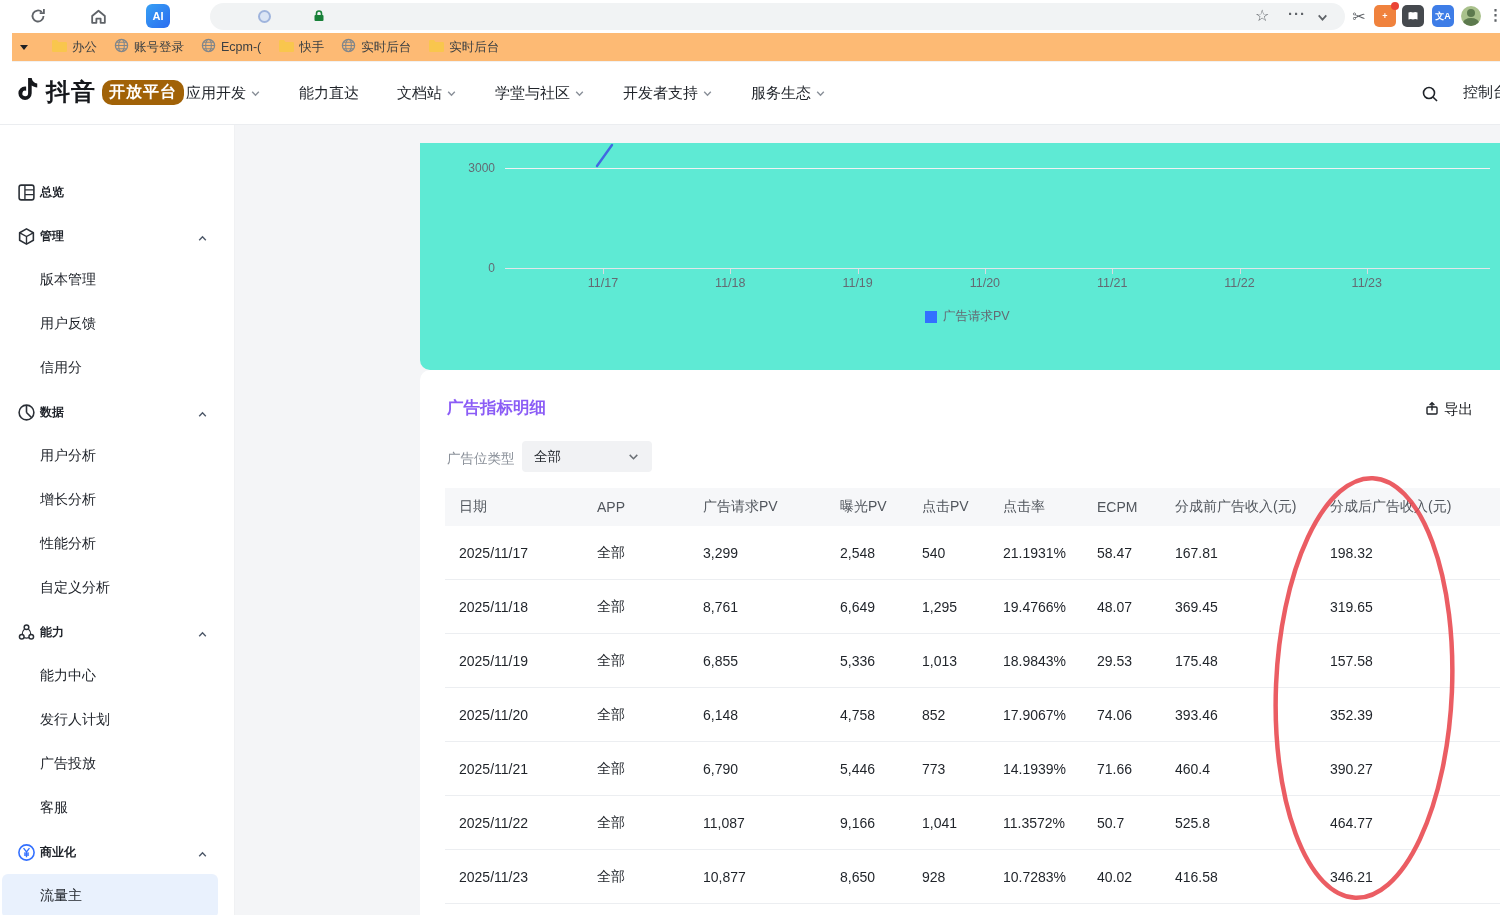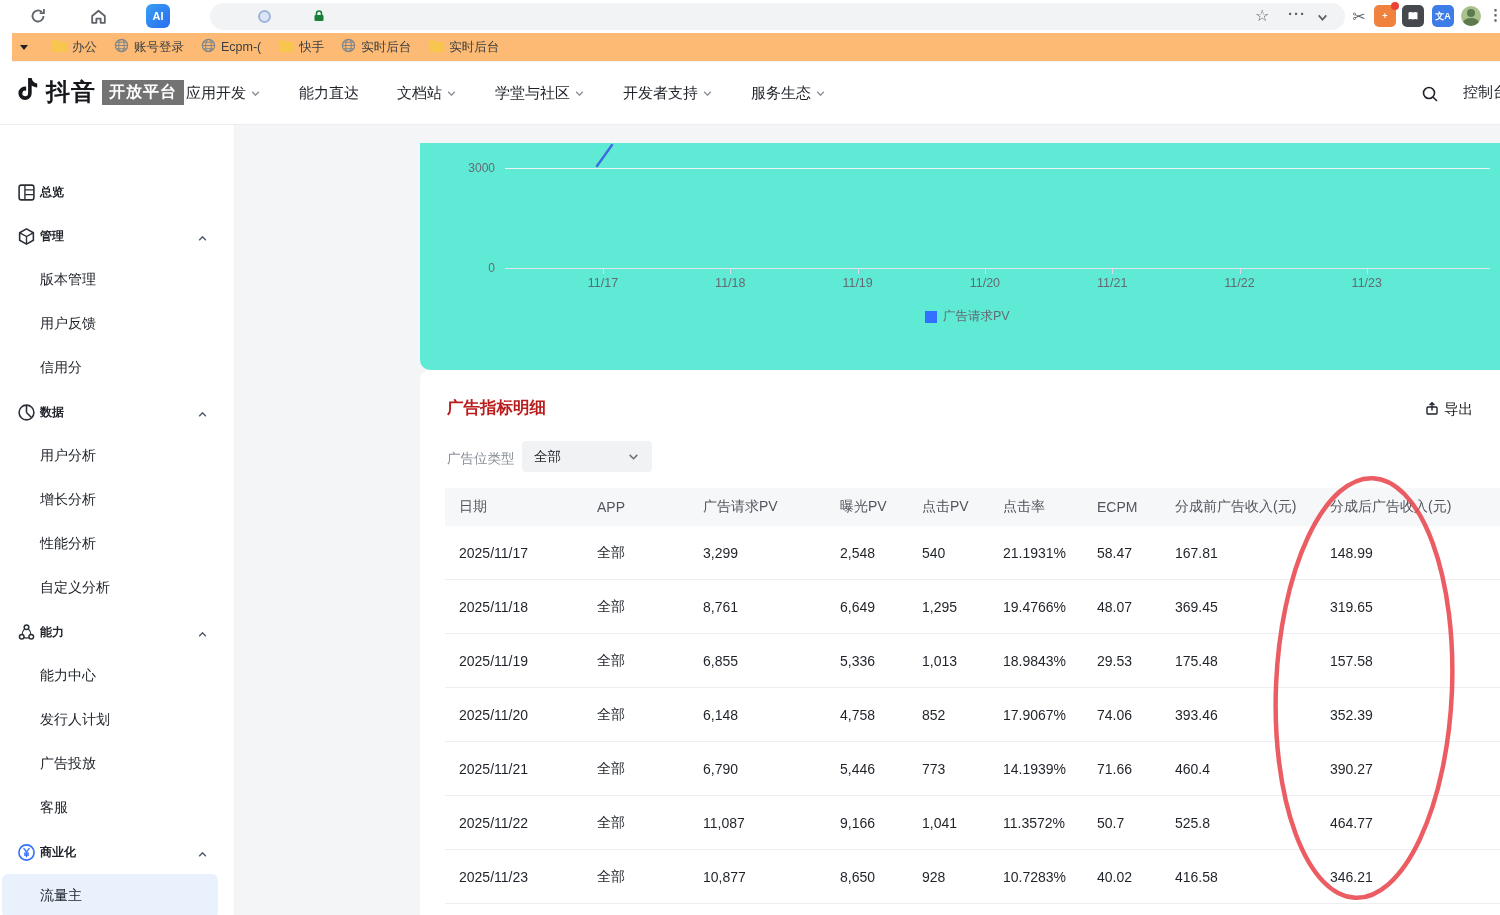--- a/index.html
+++ b/index.html
@@ -33,21 +33,21 @@
   .bookmarks{position:absolute;top:33px;left:12px;width:1500px;height:29px;background:#fdba74;border-bottom:1px solid #f1f1f1;
              box-sizing:border-box;display:flex;align-items:center;padding-left:8px;}
   .bm-caret{width:0;height:0;border-left:4px solid transparent;border-right:4px solid transparent;border-top:5px solid #202124;margin-right:6px;cursor:pointer;}
   .bm-item{display:flex;align-items:center;gap:5px;margin-left:17px;font-size:12.5px;color:#3c4043;cursor:pointer;white-space:nowrap;}
 
   
   .site-header{position:absolute;top:62px;left:0;width:1500px;height:63px;background:#fff;
                border-bottom:1px solid #ebedf0;box-sizing:border-box;overflow:hidden;}
   .logo{position:absolute;left:16px;top:14px;display:flex;align-items:center;gap:6px;cursor:pointer;}
   .brand-text{font-size:24px;font-weight:800;letter-spacing:1px;color:#16181c;}
-  .brand-badge{background:#737373;color:#fff;font-size:16px;font-weight:700;padding:2px 7px;border-radius:0;letter-spacing:1px;}
+  .brand-badge{background:#a16207;color:#fff;font-size:16px;font-weight:700;padding:2px 7px;border-radius:10px;letter-spacing:1px;}
   .main-nav{position:absolute;left:186px;top:0;height:63px;display:flex;align-items:center;gap:38px;}
   .nav-item{display:flex;align-items:center;gap:4px;font-size:15px;color:#1f2329;cursor:pointer;white-space:nowrap;}
   .hdr-search{position:absolute;left:1421px;top:23px;cursor:pointer;}
   .hdr-console{position:absolute;left:1463px;top:21px;font-size:15px;white-space:nowrap;cursor:pointer;}
 
   
   .sidebar{position:absolute;top:125px;left:0;width:235px;height:790px;background:#fff;
            border-right:1px solid #f0f1f3;box-sizing:border-box;padding-top:45px;}
   .sb-group{height:44px;display:flex;align-items:center;position:relative;padding-left:16px;cursor:pointer;}
   .sb-icon{width:20px;height:20px;margin-right:4px;display:flex;align-items:center;justify-content:center;}
@@ -63,21 +63,21 @@
   .gridline{position:absolute;left:85px;width:985px;height:1px;background:#f0f1f3;}
   .axisline{position:absolute;left:85px;top:125px;width:985px;height:1px;background:#e2e5e9;}
   .xlab{position:absolute;top:133px;width:70px;text-align:center;font-size:12.5px;color:#646a73;}
   .xtick{position:absolute;top:126px;width:1px;height:5px;background:#d8dbe0;}
   .chart-seg{position:absolute;left:170px;top:0;}
   .legend{position:absolute;left:505px;top:165px;display:flex;align-items:center;gap:6px;cursor:pointer;}
   .legend-swatch{width:12px;height:12px;background:#3370ff;}
   .legend-label{font-size:12.5px;color:#646a73;}
 
   .table-card{position:absolute;left:185px;top:245px;width:1080px;height:545px;background:#fff;border-radius:10px 0 0 0;}
-  .panel-title{position:absolute;left:27px;top:27px;font-size:16.5px;font-weight:700;color:#b91c1c;}
+  .panel-title{position:absolute;left:27px;top:27px;font-size:16.5px;font-weight:700;color:#8b5cf6;}
   .export-btn{position:absolute;left:1005px;top:30px;display:flex;align-items:center;gap:5px;font-size:14.5px;color:#16181c;cursor:pointer;}
   .filter-label{position:absolute;left:27px;top:80px;font-size:13.5px;color:#8a9099;}
   .filter-select{position:absolute;left:102px;top:71px;width:130px;height:31px;background:#f1f2f4;border-radius:4px;
                  display:flex;align-items:center;padding:0 12px;box-sizing:border-box;font-size:13.5px;color:#1f2329;cursor:pointer;}
   .filter-chev{margin-left:auto;display:flex;}
   .data-table{position:absolute;left:25px;top:118px;width:1055px;border-collapse:collapse;table-layout:fixed;}
   .data-table th{height:38px;background:#f6f7f9;font-weight:400;color:#51565d;font-size:14px;text-align:left;padding:0 0 0 14px;white-space:nowrap;overflow:hidden;}
   .data-table td{height:53px;border-bottom:1px solid #eceef1;font-size:14px;color:#1f2329;padding:0 0 0 14px;white-space:nowrap;}
   .annotation-layer{position:absolute;left:0;top:0;z-index:40;pointer-events:none;}
 </style>
@@ -411,21 +411,21 @@
           <tbody>
             <tr>
               <td>2025/11/17</td>
               <td>全部</td>
               <td>3,299</td>
               <td>2,548</td>
               <td>540</td>
               <td>21.1931%</td>
               <td>58.47</td>
               <td>167.81</td>
-              <td>148.99</td>
+              <td>198.32</td>
             </tr>
             <tr>
               <td>2025/11/18</td>
               <td>全部</td>
               <td>8,761</td>
               <td>6,649</td>
               <td>1,295</td>
               <td>19.4766%</td>
               <td>48.07</td>
               <td>369.45</td>

